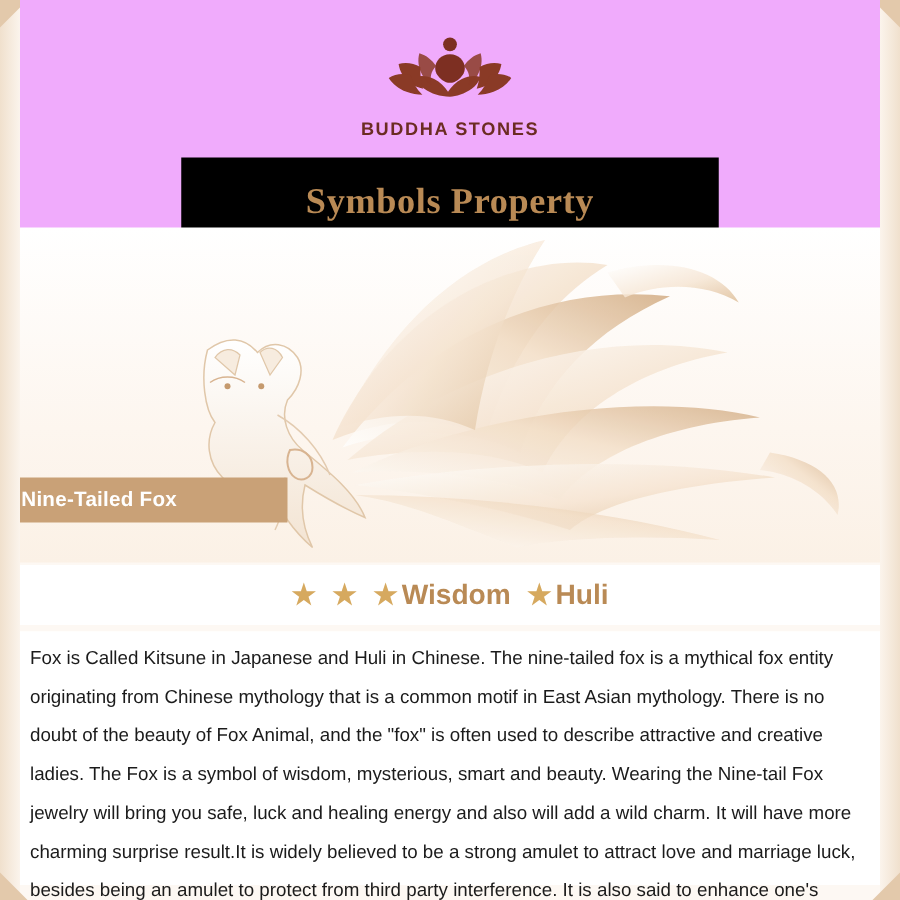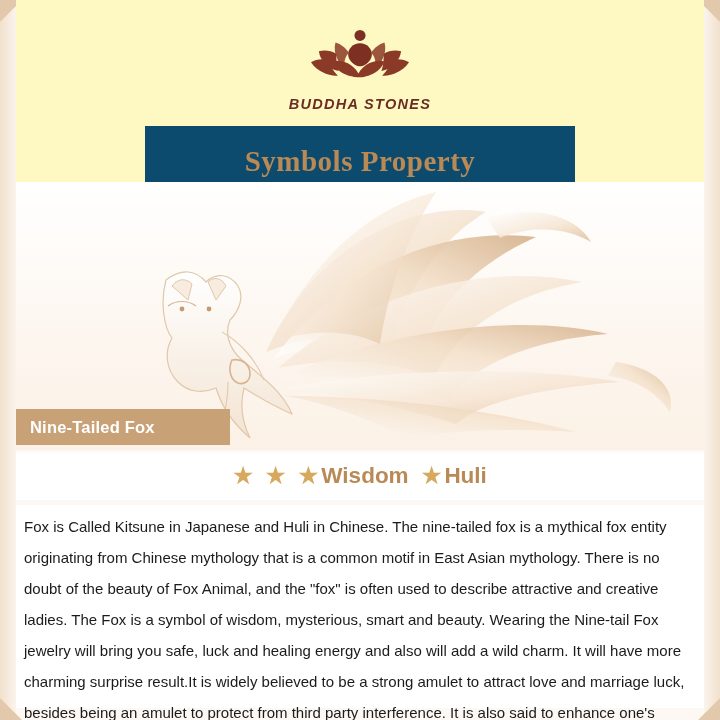--- a/index.html
+++ b/index.html
@@ -55,25 +55,24 @@
     background: linear-gradient(90deg,#f0e0cd 0%, #fbf4ec 100%);
   }
   .edge-left { left: 0; }
   .edge-right { right: 0; background: linear-gradient(270deg,#f0e0cd 0%, #fbf4ec 100%); }
 
   
   .header {
     position: absolute;
     top: 0; left: 16px; right: 16px;
     height: 185px;
-    background: #fef9c3;
+    background: #f0abfc;
     display: flex;
     flex-direction: column;
     align-items: center;
-    font-style: italic;
   }
   .logo-wrap {
     margin-top: 22px;
     display: flex;
     flex-direction: column;
     align-items: center;
   }
   .logo-mark { width: 160px; height: 68px; display:block; }
   .brand-name {
     margin-top: 6px;
@@ -84,21 +83,21 @@
     font-family: "Liberation Sans", sans-serif;
   }
 
   
   .title-band {
     position: absolute;
     top: 126px;
     left: 145px;
     width: 430px;
     height: 71px;
-    background: #0c4a6e;
+    background: #000000;
     display: flex;
     align-items: center;
     justify-content: center;
   }
   .title-text {
     font-family: "Liberation Serif", serif;
     font-weight: bold;
     font-size: 29px;
     color: #b98a55;
     letter-spacing: 0.5px;
@@ -112,28 +111,28 @@
     right: 16px;
     height: 268px;
     background: linear-gradient(180deg,#ffffff 0%, #fdf6ef 60%, #fbf1e6 100%);
     overflow: hidden;
   }
   .illo svg { position: absolute; top: 0; left: 0; }
 
   
   .ribbon {
     position: absolute;
-    top: 409px;
+    top: 382px;
     left: 16px;
     height: 36px;
     min-width: 214px;
     background: #c9a177;
     display: flex;
     align-items: center;
-    padding-left: 14px;
+    padding-left: 1px;
     padding-right: 26px;
     box-sizing: border-box;
   }
   .ribbon-label {
     color: #ffffff;
     font-size: 16.5px;
     font-weight: bold;
     letter-spacing: 0.2px;
   }
 

